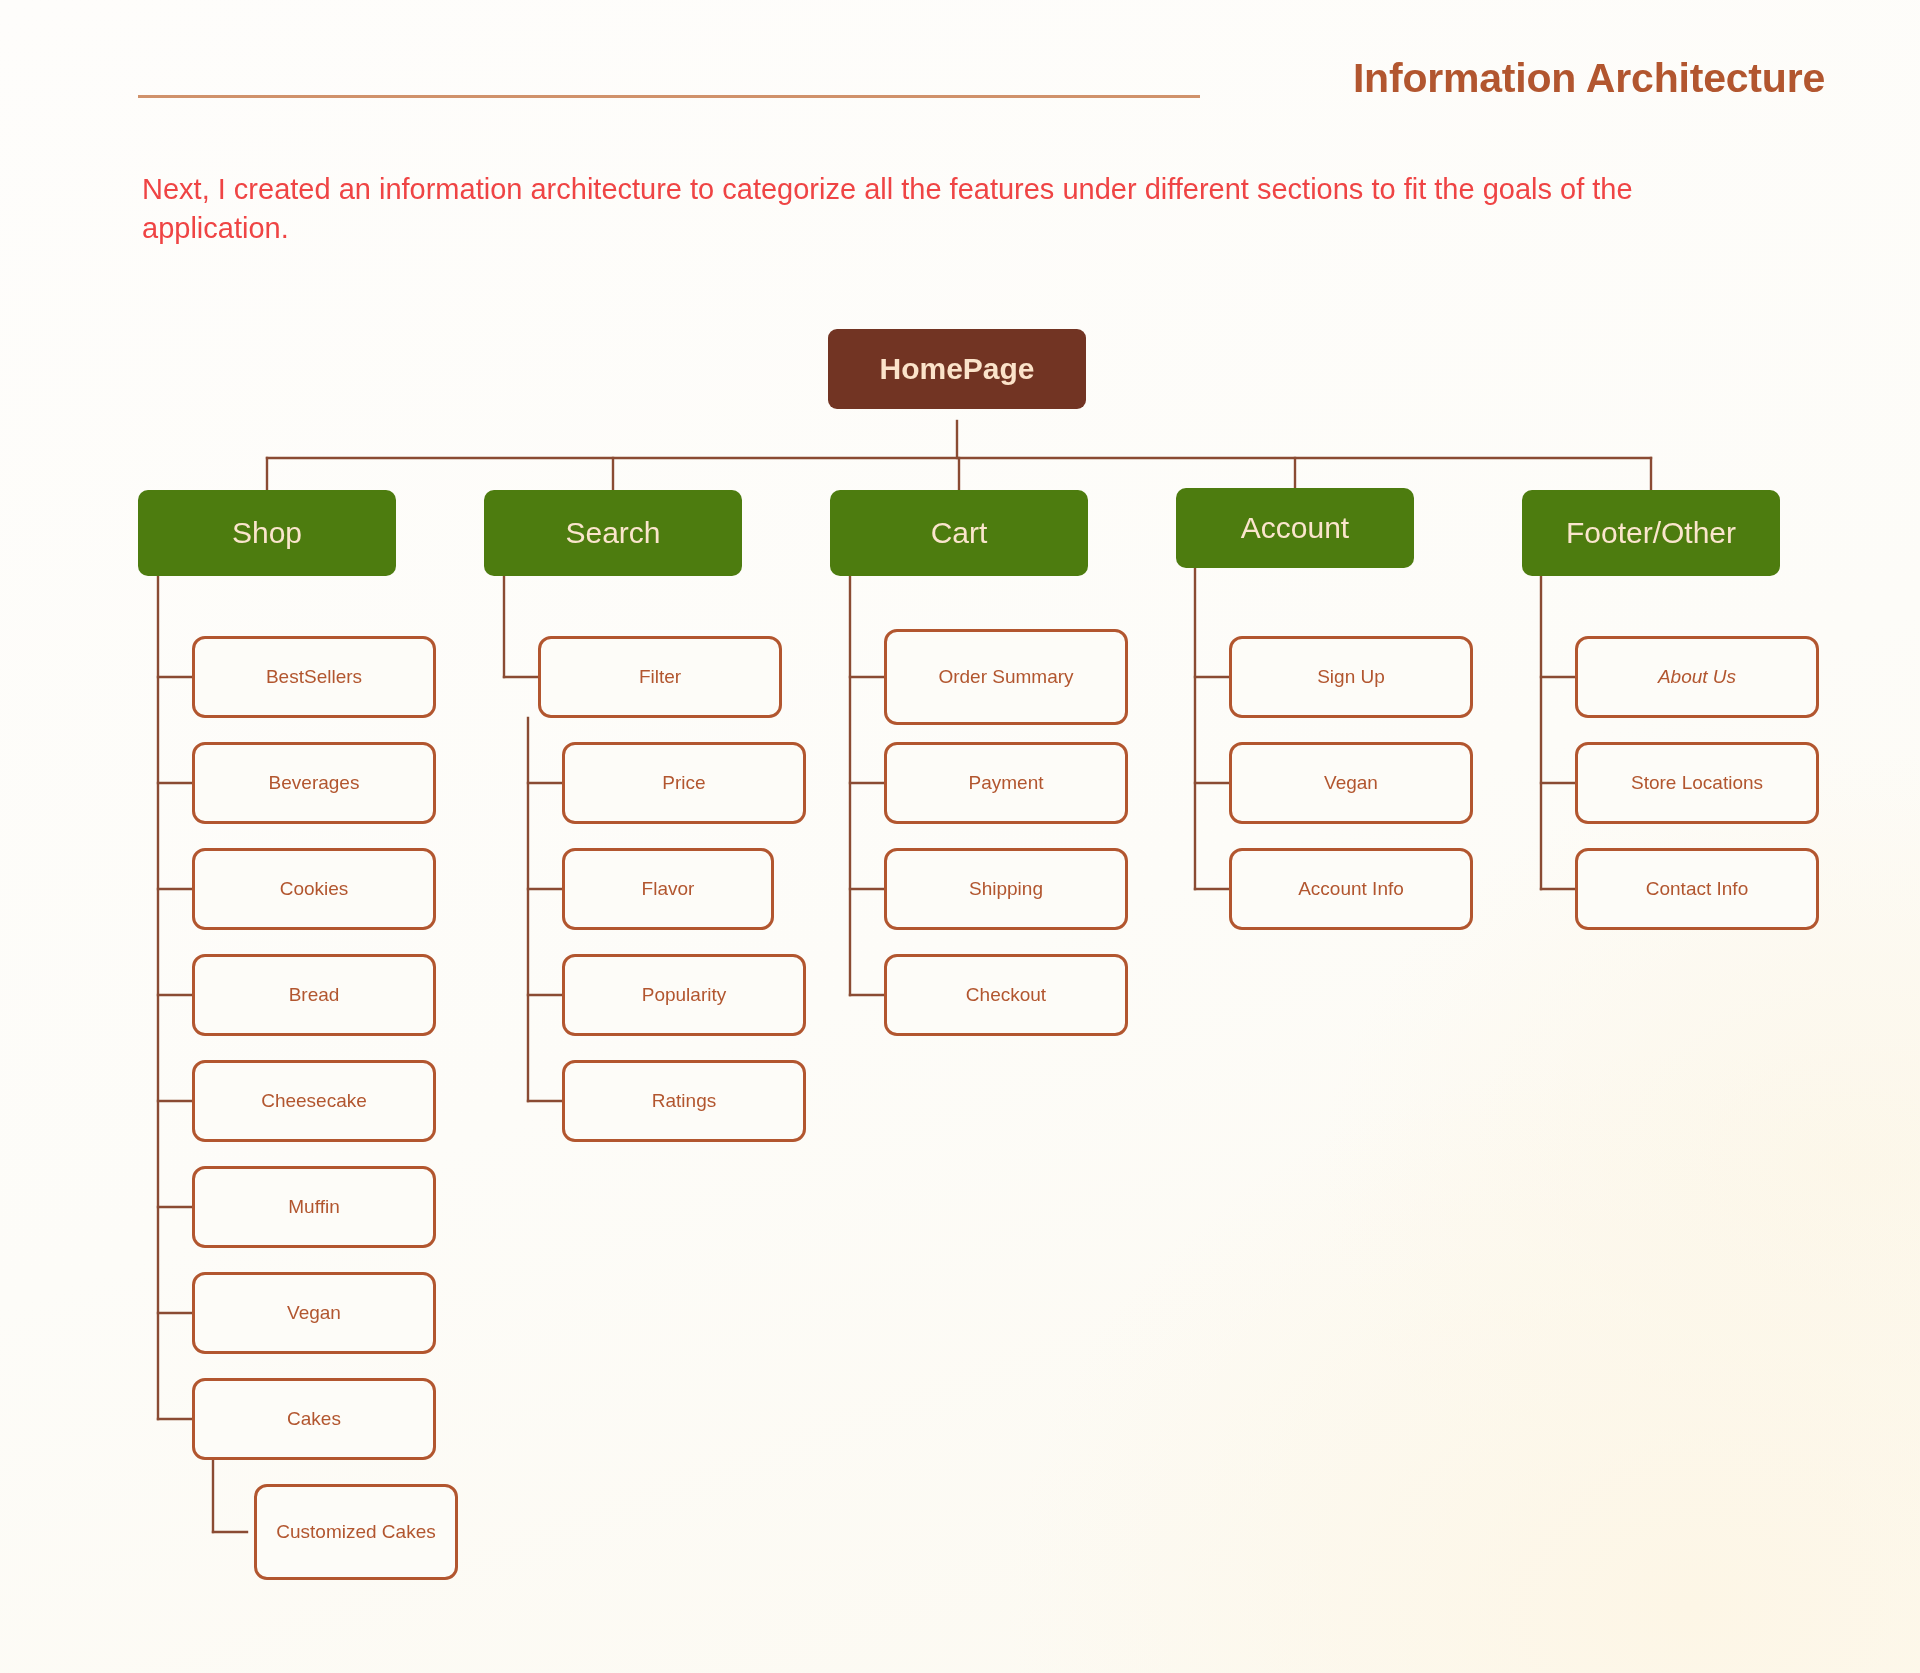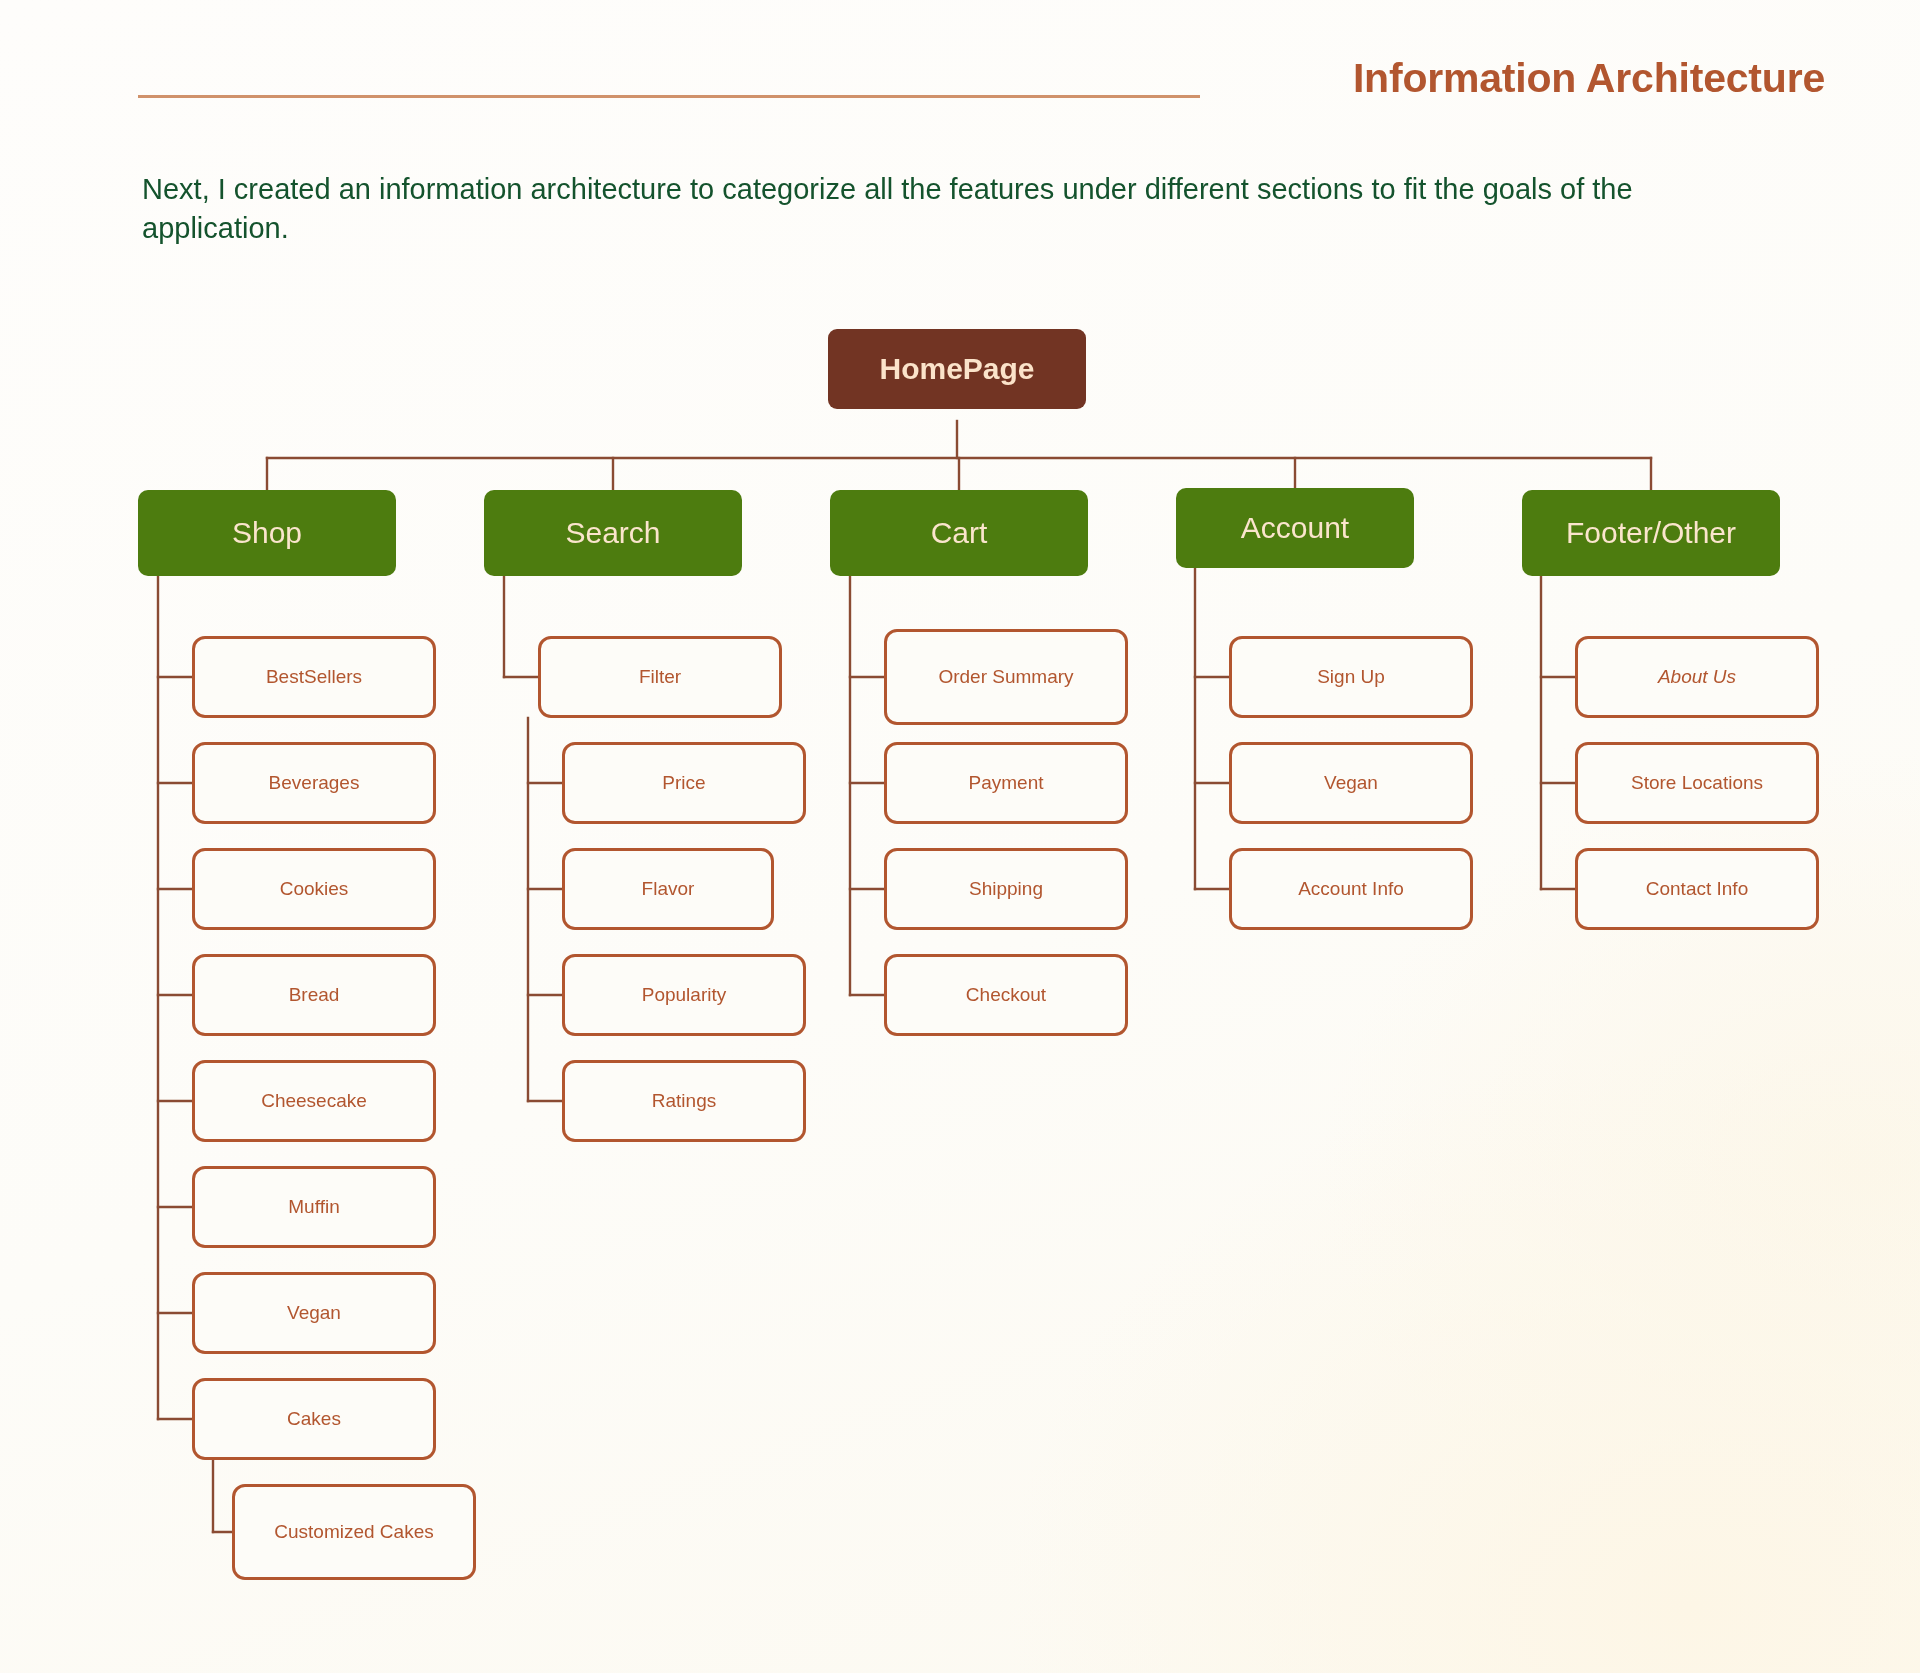--- a/index.html
+++ b/index.html
@@ -44,21 +44,21 @@
     white-space: nowrap;
   }
 
   #intro-text {
     position: absolute;
     left: 142px;
     top: 170px;
     width: 1640px;
     font-size: 29px;
     line-height: 1.36;
-    color: #14532d;
+    color: #ef4444;
     font-weight: 400;
   }
 
   
   #diagram {
     position: absolute;
     left: 0; top: 0;
     width: 1920px; height: 1673px;
   }
   #connectors {
@@ -191,21 +191,21 @@
       </div>
       <div class="node leaf" style="left: 192px; top: 1166px; width: 244px; height: 82px;">
         <span>Muffin</span>
       </div>
       <div class="node leaf" style="left: 192px; top: 1272px; width: 244px; height: 82px;">
         <span>Vegan</span>
       </div>
       <div class="node leaf" style="left: 192px; top: 1378px; width: 244px; height: 82px;">
         <span>Cakes</span>
       </div>
-      <div class="node leaf two-line" style="left: 232px; top: 1484px; width: 244px; height: 96px;">
+      <div class="node leaf two-line" style="left: 254px; top: 1484px; width: 204px; height: 96px;">
         <span>Customized Cakes</span>
       </div>
       <div class="node leaf" style="left: 538px; top: 636px; width: 244px; height: 82px;">
         <span>Filter</span>
       </div>
       <div class="node leaf" style="left: 562px; top: 742px; width: 244px; height: 82px;">
         <span>Price</span>
       </div>
       <div class="node leaf" style="left: 562px; top: 848px; width: 212px; height: 82px;">
         <span>Flavor</span>

